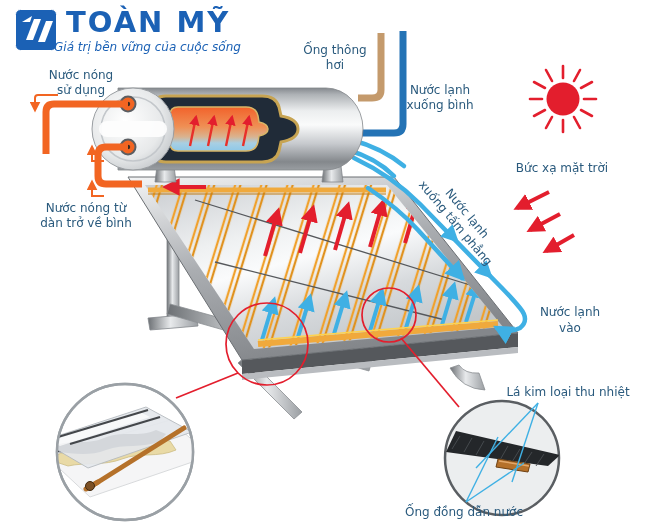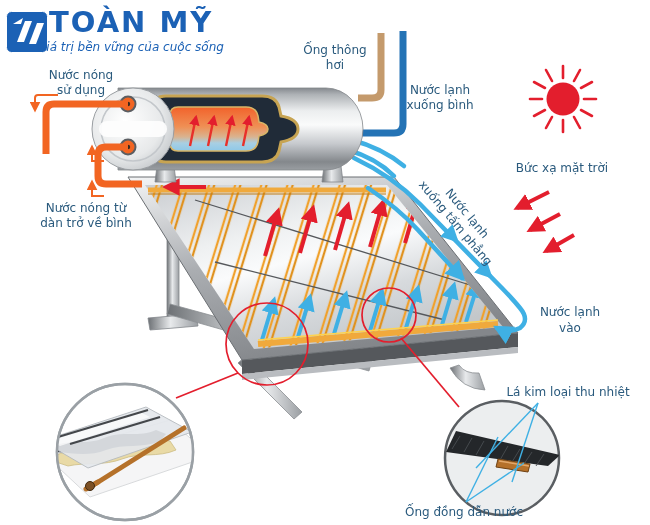--- a/index.html
+++ b/index.html
@@ -1,19 +1,19 @@
 <!DOCTYPE html>
 <html style="--brand_blue: #1b61b5; --label_blue: #2a5a7d; --hot: #f26522; --red: #e31e2d; --cold_dark: #2473b5; --cold_cyan: #3fb0e4; --vent: #c49a6c; --gold: #f0a93c; --copper: #b5712a;"><head>
 <meta charset="utf-8">
 <style>
   html,body{margin:0;padding:0;background:#fff;}
   .stage{position:relative;width:650px;height:525px;background:#ffffff;overflow:hidden;
          font-family:"DejaVu Sans",sans-serif;}
   .stage svg.scene{position:absolute;left:0;top:0;}
-  .logo{position:absolute;left:5px;top:6px;display:flex;align-items:flex-end;}
+  .logo{position:absolute;left:14px;top:6px;display:flex;align-items:center;gap:8px;}
   .logo-text{display:flex;flex-direction:column;}
   .brand-name{color:var(--brand_blue);font-size:29px;font-weight:bold;letter-spacing:2px;line-height:1.15;}
   .brand-tagline{color:var(--brand_blue);font-size:12px;font-weight:normal;font-style:italic;margin-top:1px;margin-left:-12px;}
   .lbl{font-family:"DejaVu Sans",sans-serif;font-size:12px;fill:var(--label_blue);}
   .mid{text-anchor:middle;}
   .mk-red{fill:var(--red);} .mk-cyan{fill:var(--cold_cyan);} .mk-org{fill:var(--hot);}
   .pipe-hot{stroke:var(--hot);stroke-width:7;fill:none;}
   .flow-hot{stroke:var(--hot);stroke-width:2;fill:none;}
   .pipe-vent{stroke:var(--vent);stroke-width:7;fill:none;}
   .pipe-cold{stroke:var(--cold_dark);stroke-width:7;fill:none;}

